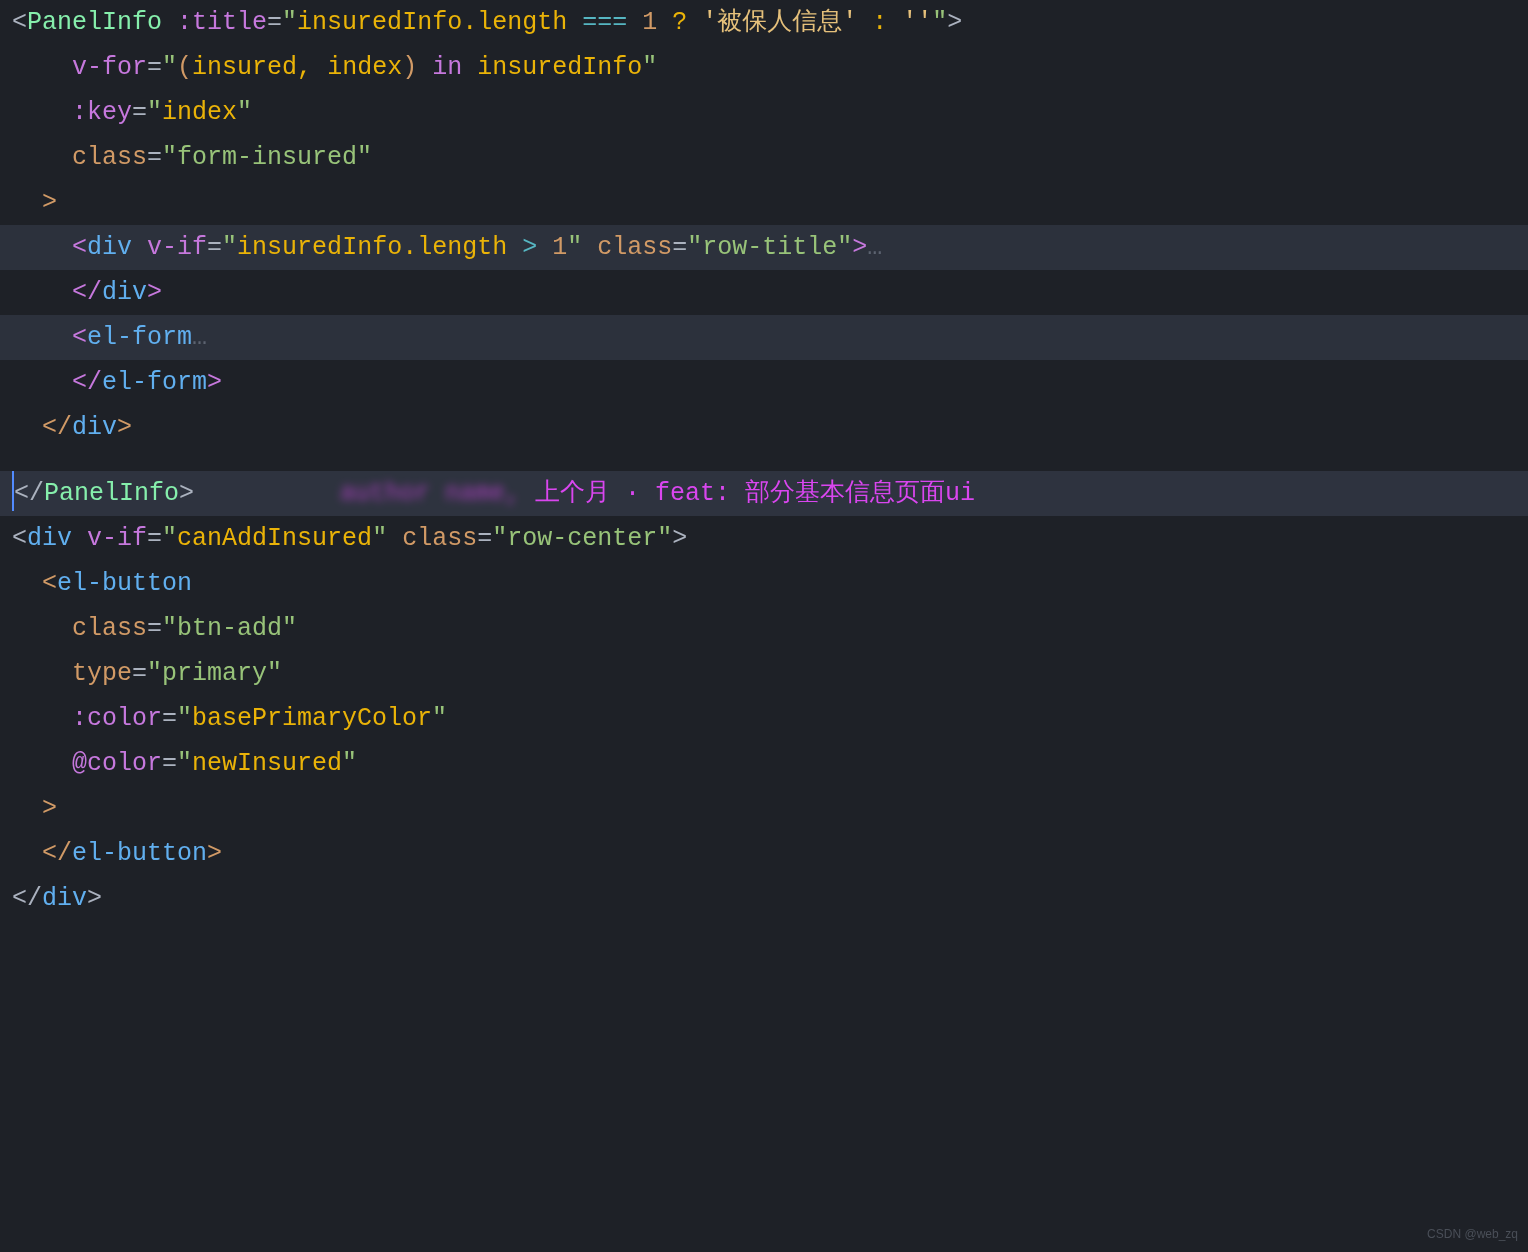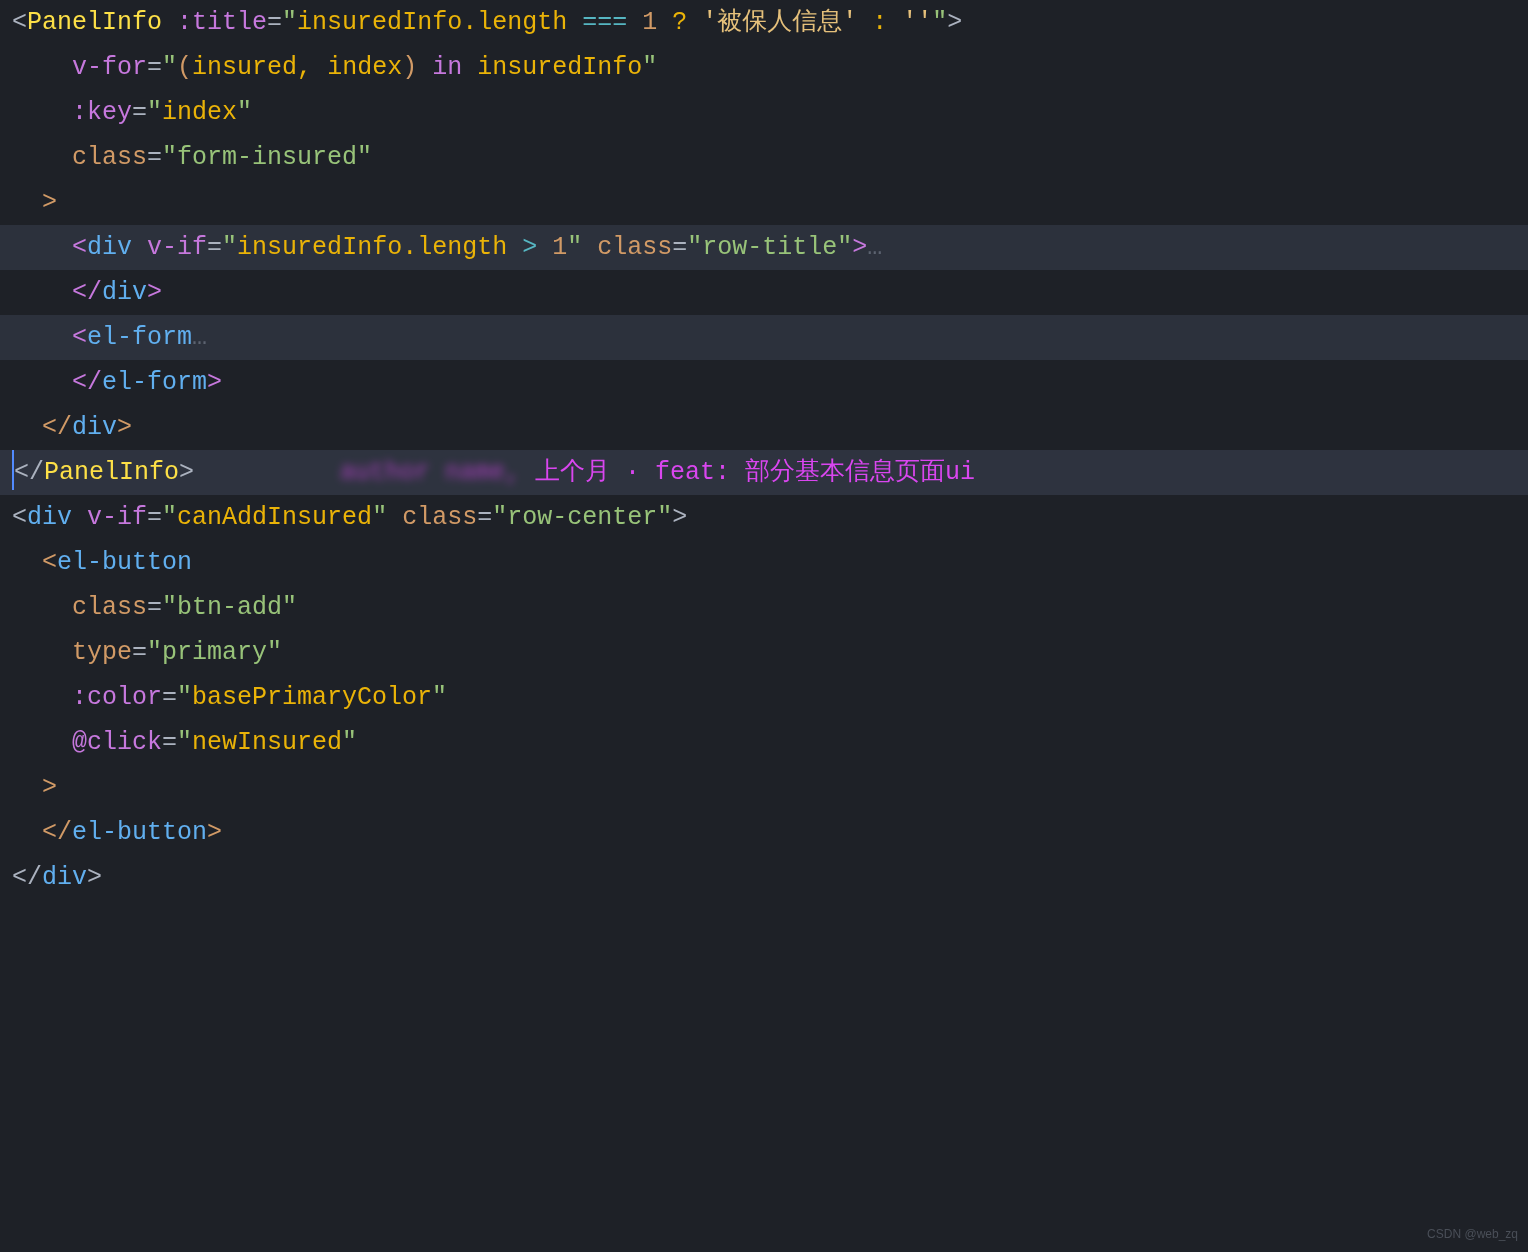--- a/index.html
+++ b/index.html
@@ -30,21 +30,21 @@
     .hl-line {
       background: #2c313c;
     }
     .hl-block {
       background: #2e333f;
     }
     
     .br   { color: #abb2bf; }  
     .brg  { color: #d19a66; }  
     .brp  { color: #c678dd; }  
-    .comp { color: #fde047; }  
+    .comp { color: #86efac; }  
     .tag  { color: #61afef; }  
     .attr { color: #c678dd; }  
     .attr2{ color: #d19a66; font-family: Liberation Mono, monospace; }  
     .eq   { color: #abb2bf; }
     .str  { color: #98c379; }  
     .strO { color: #e5c07b; }  
     .num  { color: #d19a66; }
     .op   { color: #56b6c2; }
     .txt  { color: #eab308; }
     .cm   { color: #5c6370; font-style: normal;}
@@ -89,33 +89,33 @@
 <div class="line hl-line">    <span class="brp">&lt;</span><span class="tag">div</span><span> </span><span class="attr">v-if</span><span class="eq">=</span><span class="str">"</span><span class="txt">insuredInfo.length </span><span class="op">&gt;</span><span> </span><span class="num">1</span><span class="str">"</span><span> </span><span class="attr2">class</span><span class="eq">=</span><span class="str">"</span><span class="str">row-title</span><span class="str">"</span><span class="brp">&gt;</span><span class="cm">…</span></div>
 
 <div class="line">    <span class="brp">&lt;/</span><span class="tag">div</span><span class="brp">&gt;</span></div>
 
 <div class="line hl-line">    <span class="brp">&lt;</span><span class="tag">el-form</span><span class="cm">…</span></div>
 
 <div class="line">    <span class="brp">&lt;/</span><span class="tag">el-form</span><span class="brp">&gt;</span></div>
 
 <div class="line">  <span class="brg">&lt;/</span><span class="tag">div</span><span class="brg">&gt;</span></div>
 
-<div class="line hl-block" style="position:relative;"><span class="cursor"></span><span class="br">&lt;/</span><span class="comp">PanelInfo</span><span class="br">&gt;</span><span class="blame"><span style="filter:blur(4px);opacity:.7">author name,</span> <span>上个月 · feat: 部分基本信息页面ui</span></span></div>
+<div class="line hl-block" style="position:relative;margin-top:21px;"><span class="cursor"></span><span class="br">&lt;/</span><span class="comp">PanelInfo</span><span class="br">&gt;</span><span class="blame"><span style="filter:blur(4px);opacity:.7">author name,</span> <span>上个月 · feat: 部分基本信息页面ui</span></span></div>
 
 <div class="line"><span class="br">&lt;</span><span class="tag">div</span><span> </span><span class="attr">v-if</span><span class="eq">=</span><span class="str">"</span><span class="txt">canAddInsured</span><span class="str">"</span><span> </span><span class="attr2">class</span><span class="eq">=</span><span class="str">"</span><span class="str">row-center</span><span class="str">"</span><span class="br">&gt;</span></div>
 
 <div class="line">  <span class="brg">&lt;</span><span class="tag">el-button</span></div>
 
 <div class="line">    <span class="attr2">class</span><span class="eq">=</span><span class="str">"</span><span class="str">btn-add</span><span class="str">"</span></div>
 
 <div class="line">    <span class="attr2">type</span><span class="eq">=</span><span class="str">"</span><span class="str">primary</span><span class="str">"</span></div>
 
 <div class="line">    <span class="attr">:color</span><span class="eq">=</span><span class="str">"</span><span class="txt">basePrimaryColor</span><span class="str">"</span></div>
 
-<div class="line">    <span class="attr">@click</span><span class="eq">=</span><span class="str">"</span><span class="txt">newInsured</span><span class="str">"</span></div>
+<div class="line">    <span class="attr">@color</span><span class="eq">=</span><span class="str">"</span><span class="txt">newInsured</span><span class="str">"</span></div>
 
 <div class="line">  <span class="brg">&gt;</span></div>
 
 
 <div class="line">  <span class="brg">&lt;/</span><span class="tag">el-button</span><span class="brg">&gt;</span></div>
 
 <div class="line"><span class="br">&lt;/</span><span class="tag">div</span><span class="br">&gt;</span></div>
 
 </div>
 

